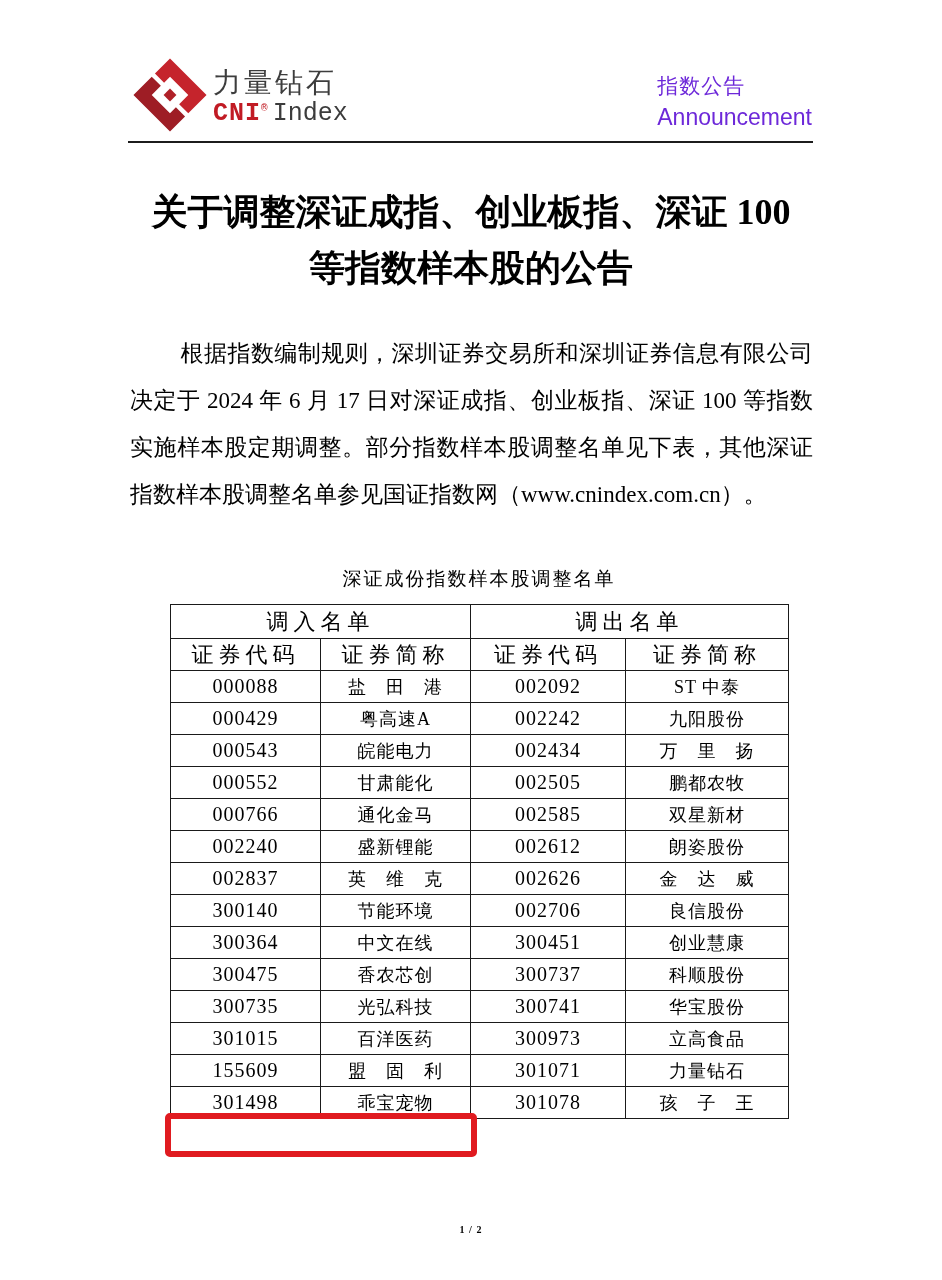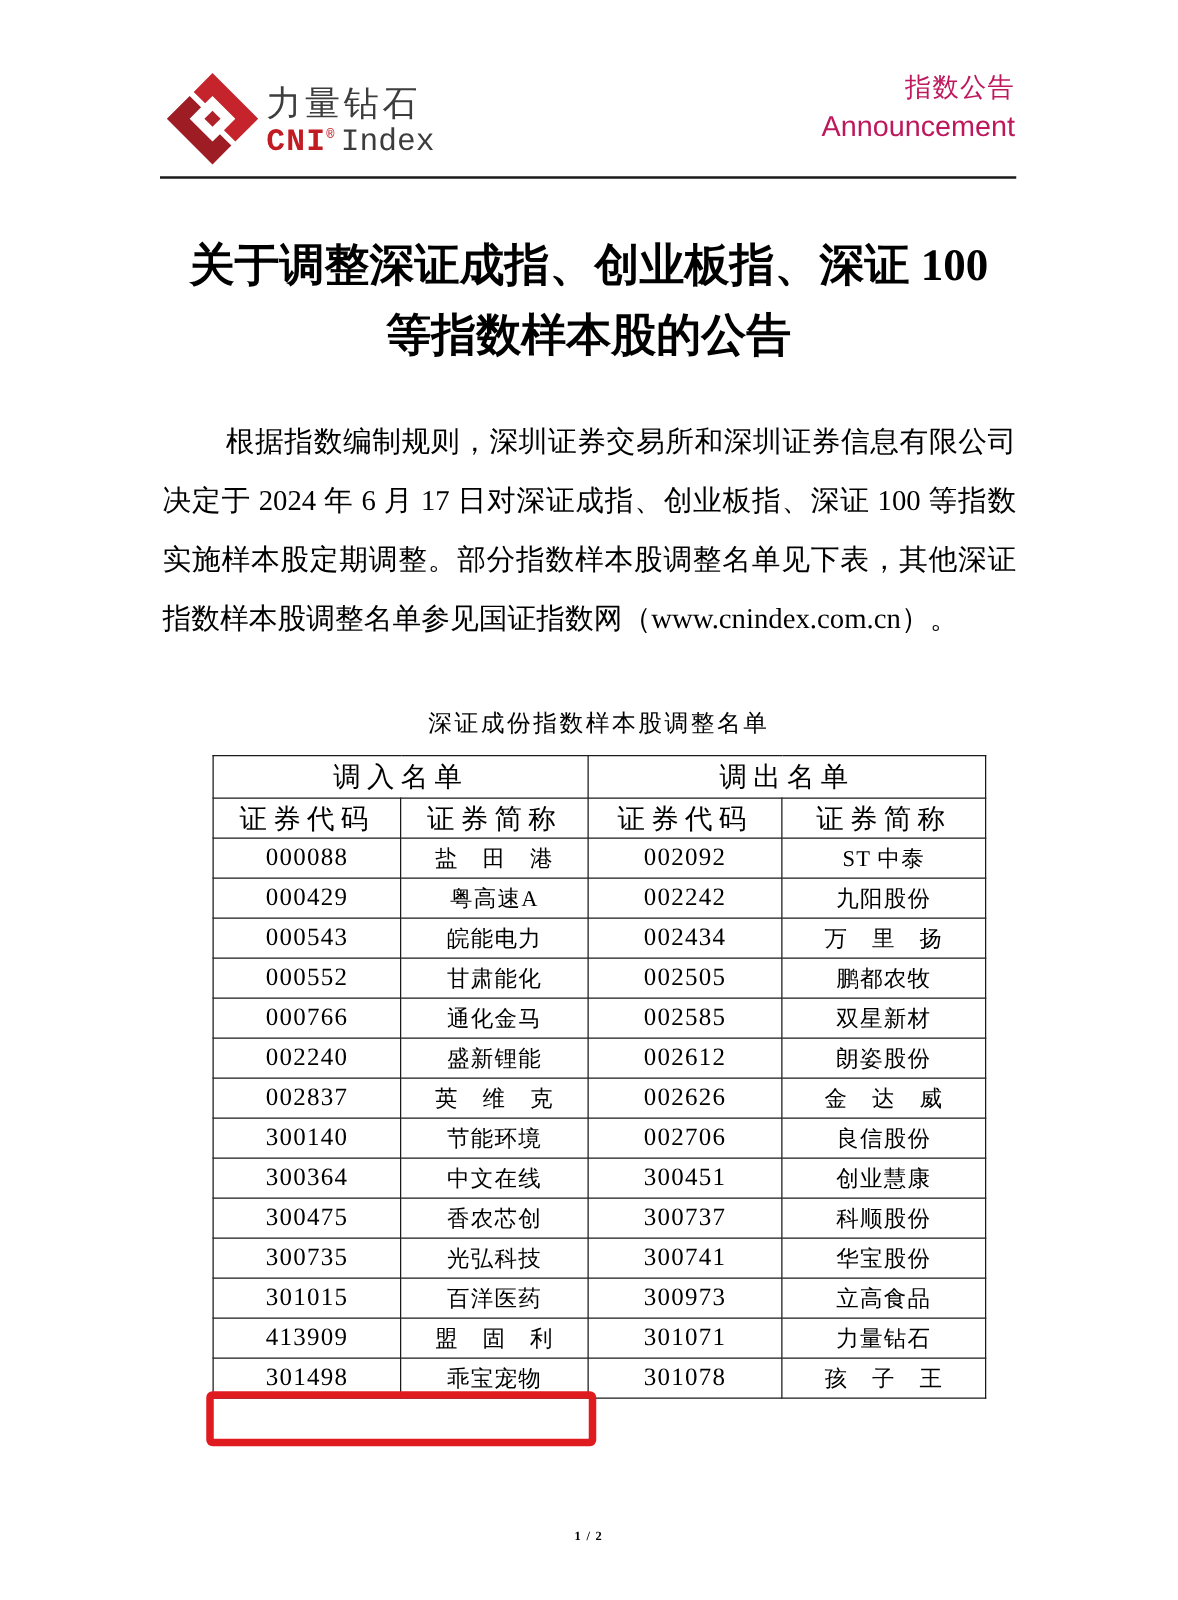--- a/index.html
+++ b/index.html
@@ -22,22 +22,22 @@
   }
   .logo-en {
     position:absolute; left:213px; top:99px;
     font-family:Liberation Mono, monospace;
     font-size:25px; color:#3c3c3c;
   }
   .logo-en .cni { color:#c11b24; font-weight:bold; letter-spacing:1px; }
   .logo-en .reg { color:#c11b24; font-size:11px; vertical-align:super; }
   .logo-en .idx { margin-left:5px; }
   .hdr-right {
-    position:absolute; right:130px; top:56px; text-align:right;
-    font-family:"Liberation Sans","DejaVu Sans",sans-serif; color:#be185d;
+    position:absolute; right:130px; top:72px; 
+    font-family:"Liberation Sans","DejaVu Sans",sans-serif; color:#6d28d9;
   }
   .hdr-right .cn { font-size:21px; letter-spacing:1px; }
   .hdr-right .en { font-size:23px; margin-top:4px; }
   .hdr-rule { position:absolute; left:128px; top:141px; width:685px; height:2px; background:#1c1c1c; }
 
   
   .doc-title {
     position:absolute; left:130px; top:184px; width:682px;
     text-align:center; font-weight:bold;
     font-size:36px; line-height:56px; color:#000;
@@ -204,21 +204,21 @@
             <td class="code-cell">300741</td>
             <td class="name-cell">华宝股份</td>
           </tr>
           <tr>
             <td class="code-cell">301015</td>
             <td class="name-cell">百洋医药</td>
             <td class="code-cell">300973</td>
             <td class="name-cell">立高食品</td>
           </tr>
           <tr>
-            <td class="code-cell">413909</td>
+            <td class="code-cell">155609</td>
             <td class="name-cell">盟　固　利</td>
             <td class="code-cell">301071</td>
             <td class="name-cell">力量钻石</td>
           </tr>
           <tr>
             <td class="code-cell">301498</td>
             <td class="name-cell">乖宝宠物</td>
             <td class="code-cell">301078</td>
             <td class="name-cell">孩　子　王</td>
           </tr>

